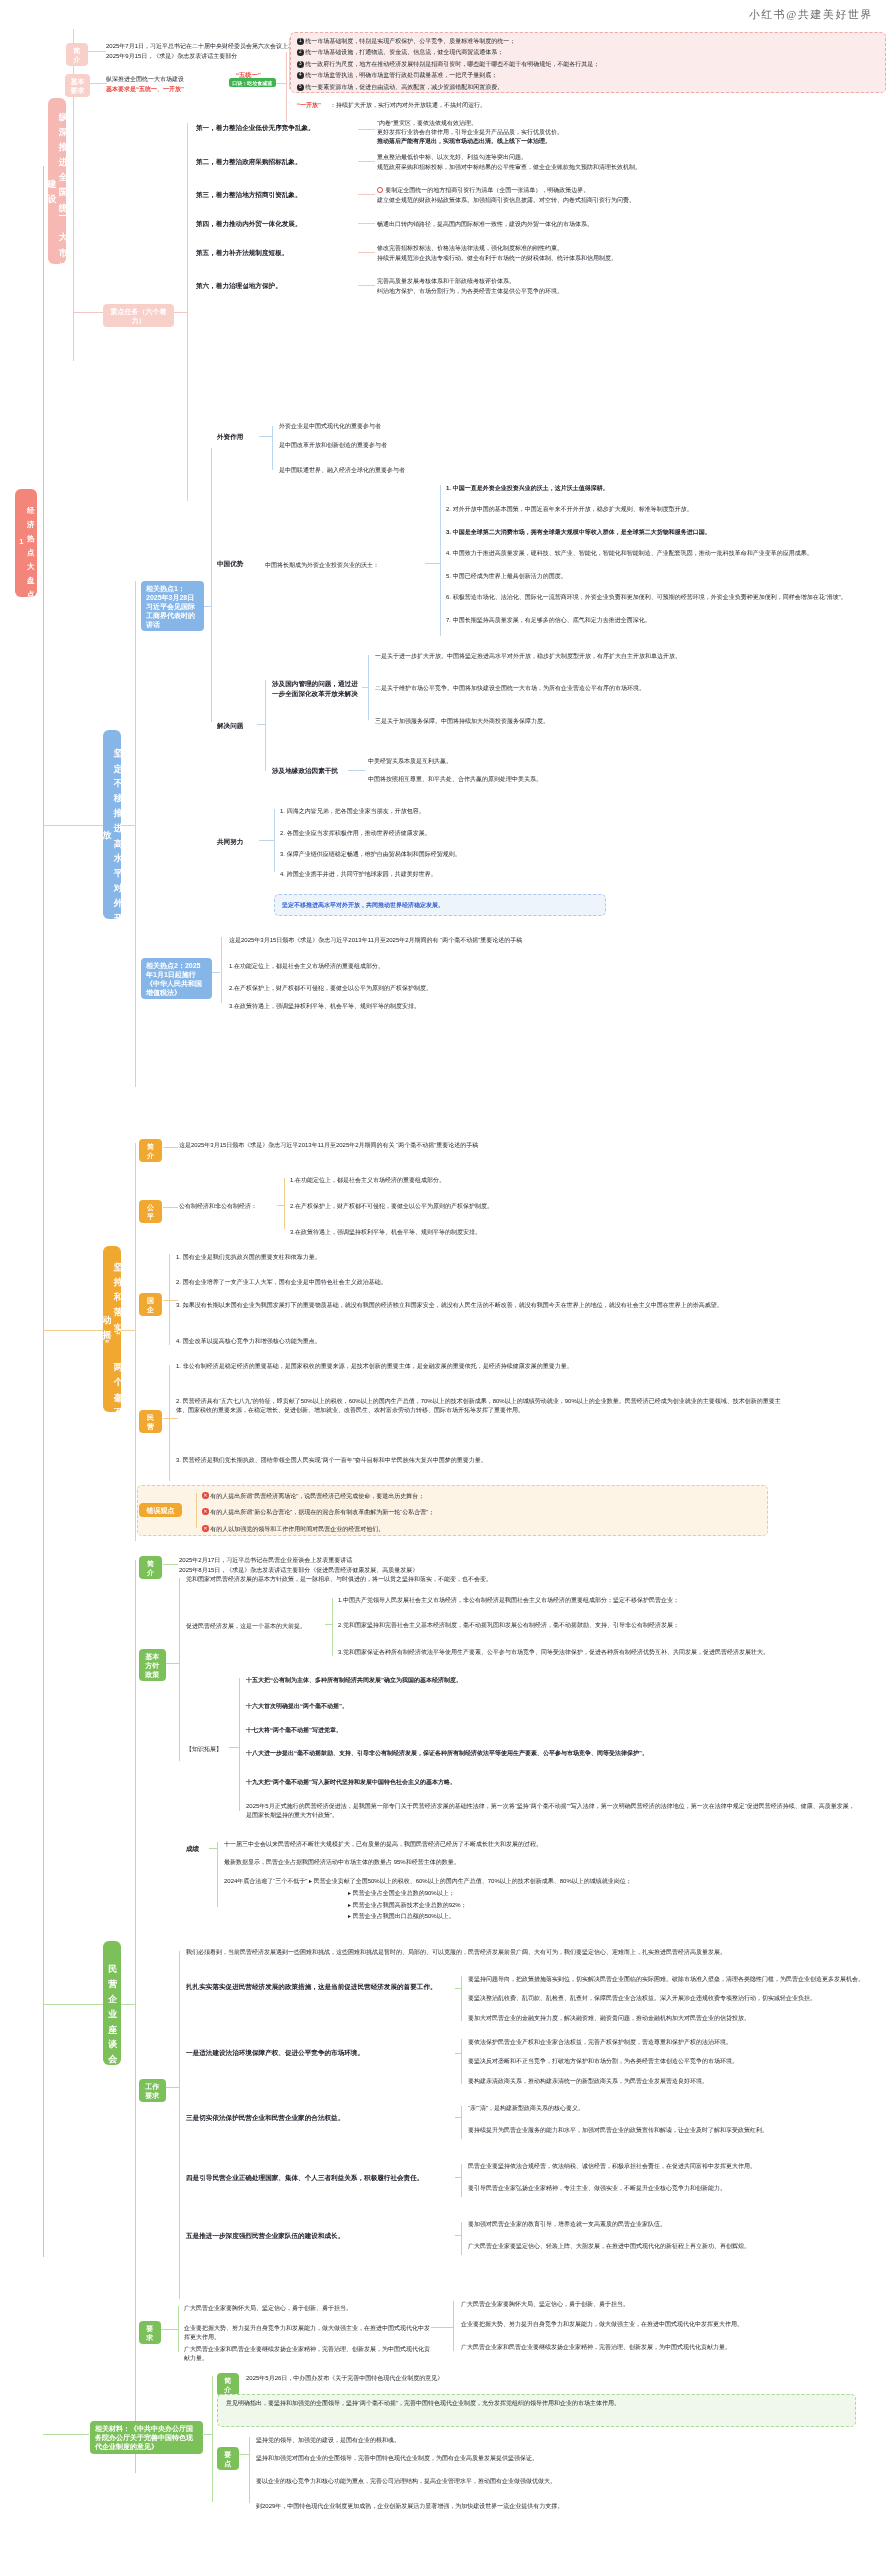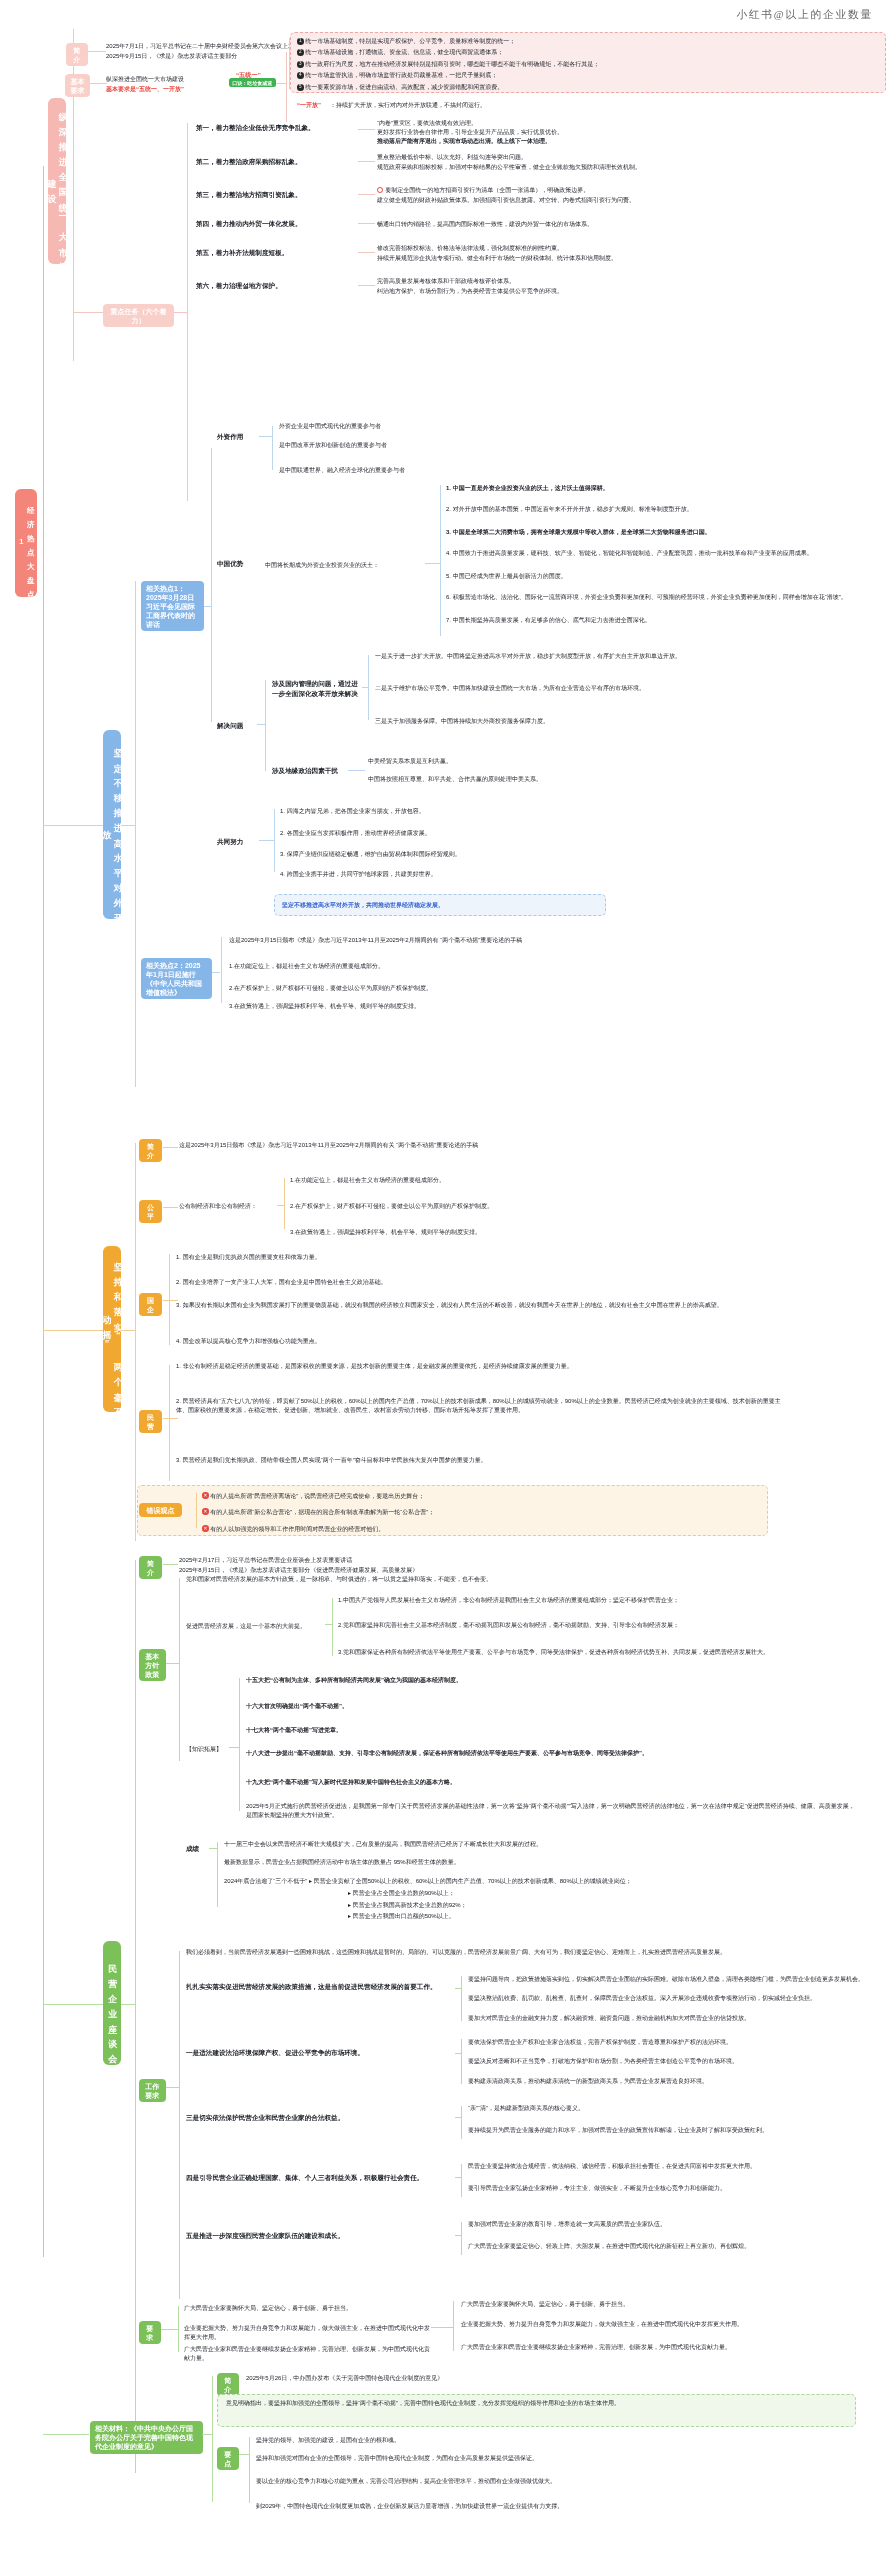--- a/index.html
+++ b/index.html
@@ -43,21 +43,21 @@
          line-height:6.6px; margin-right:1.7px; vertical-align:0.8px; }
   .xmark { display:inline-block; width:6.6px; height:6.6px; border-radius:50%;
          background:#e8453c; color:#fff; font-size:5px; text-align:center;
          line-height:6.6px; margin-right:1.7px; vertical-align:0.8px; }
   .dotr { display:inline-block; width:5.8px; height:5.8px; border-radius:50%;
          border:1.7px solid #e8453c; margin-right:2.5px; vertical-align:-0.8px; }
 </style>
 </head>
 <body>
 
-<div class="wm">小红书@以上的企业数量</div>
+<div class="wm">小红书@共建美好世界</div>
 
 <div class="root" style="left:15px; top:489px; width:21.6px; height:108px; background:#f4857b; font-size:7.5px;">经 济 热 点 大 盘 点 1</div>
 
 <div class="vline" style="left:43px; top:166px; height:2091px; background:#e9b7b0;"></div>
 
 <div class="root" style="left:48px; top:98px; width:18px; height:166px; background:#f6b8b3;">纵 深 推 进 全 国 统 一 大 市 场 建 设</div>
 
 <div class="vline" style="left:73px; top:29px; height:332px; background:#f2c6c1;"></div>
 
 <div class="tag" style="left:66px; top:43px; width:21.6px; background:#f9cfc9;">简介</div>

